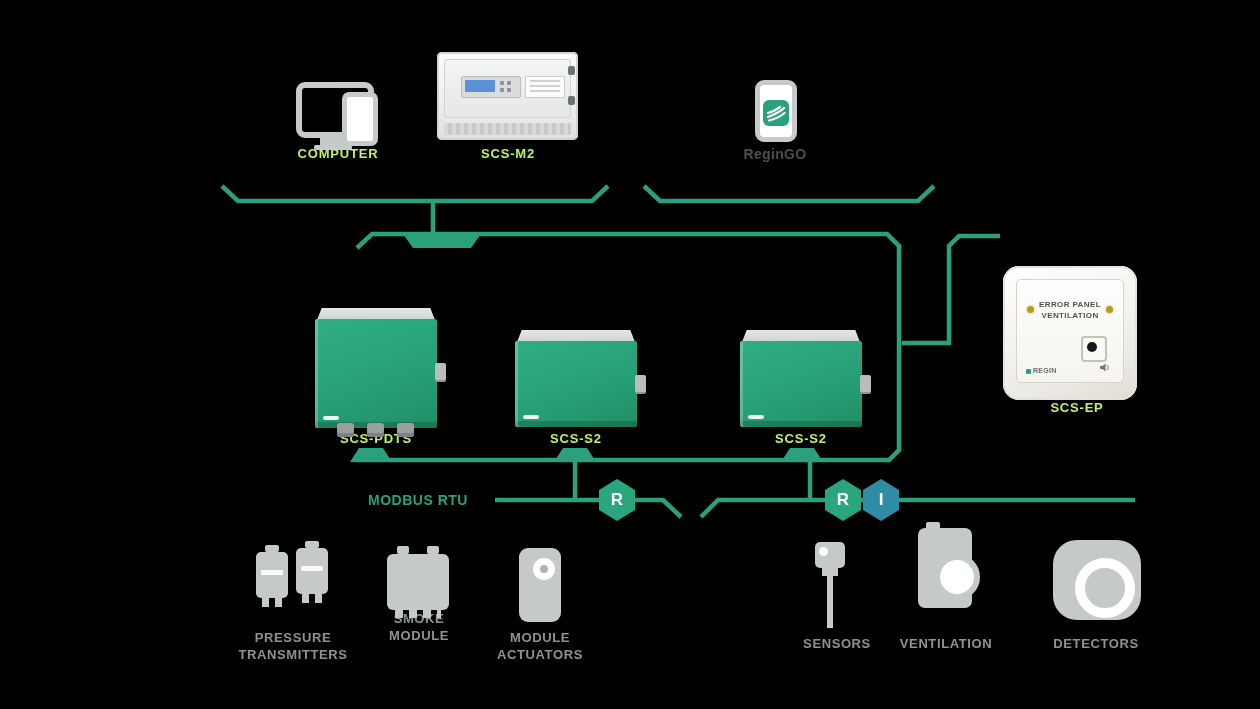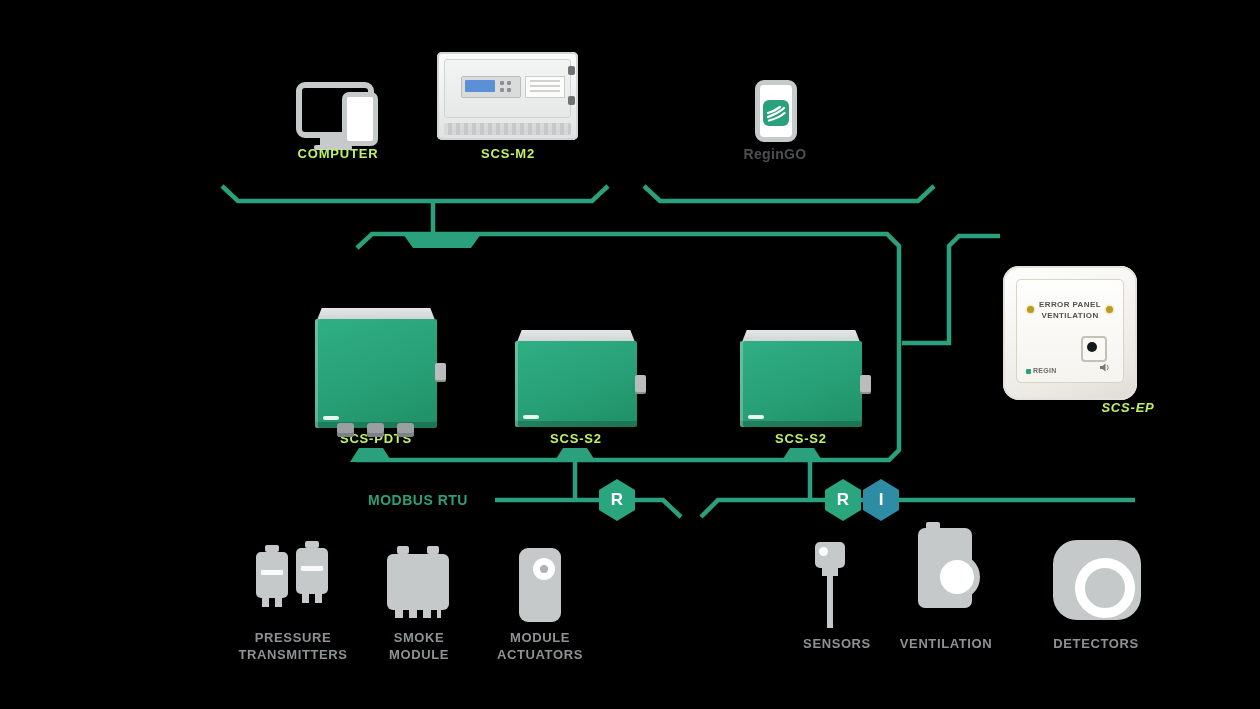--- a/index.html
+++ b/index.html
@@ -190,21 +190,21 @@
       </div>
     <div class="epbrand">REGIN</div>
     <div class="epspk">
       <svg width="12" height="11" viewBox="0 0 12 11">
           <path d="M1 4 H3.5 L6.5 1.5 V9.5 L3.5 7 H1 Z" fill="#7a776f"></path>
           <path d="M8 3 C9.5 4.5,9.5 6.5,8 8" stroke="#7a776f" stroke-width="1" fill="none"></path>
         </svg>
     </div>
   </div>
 </div>
-<div class="lbl lbl-dark" style="left:1068px;top:400px;width:120px;font-style:italic;">SCS-EP</div>
+<div class="lbl lbl-dark" style="left:1017px;top:400px;width:120px;">SCS-EP</div>
 
 <div class="lbl lbl-green" style="left:352px;top:492px;width:132px;">MODBUS RTU</div>
 <div class="hex hex-r" style="left:599px;top:479px;">
     <span>R</span>
   </div>
 <div class="hex hex-r" style="left:825px;top:479px;">
     <span>R</span>
   </div>
 <div class="hex hex-i" style="left:863px;top:479px;">
     <span>I</span>
@@ -221,21 +221,21 @@
 <div class="lbl lbl-gray" style="left:218px;top:630px;width:150px;">PRESSURE
 TRANSMITTERS</div>
 
 <div class="dev">
   <div class="sm-body" style="left:387px;top:554px;">
     <div class="sm-nub" style="left:10px;"></div>
     <div class="sm-nub" style="right:10px;"></div>
     <div class="sm-teeth"></div>
   </div>
 </div>
-<div class="lbl lbl-gray" style="left:354px;top:630px;width:130px;">SMOKE
+<div class="lbl lbl-gray" style="left:354px;top:611px;width:130px;">SMOKE
 MODULE</div>
 
 <div class="dev">
   <div class="da-body" style="left:519px;top:548px;">
     <div class="da-circle">
         <b></b>
       </div>
   </div>
 </div>
 <div class="lbl lbl-gray" style="left:475px;top:630px;width:130px;">MODULE

